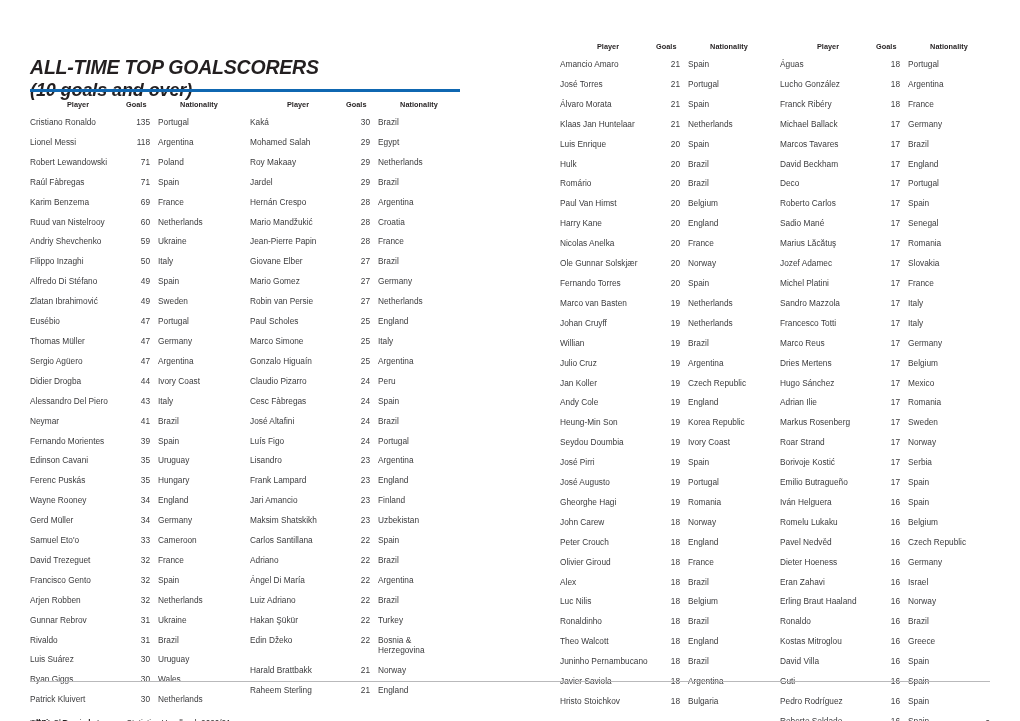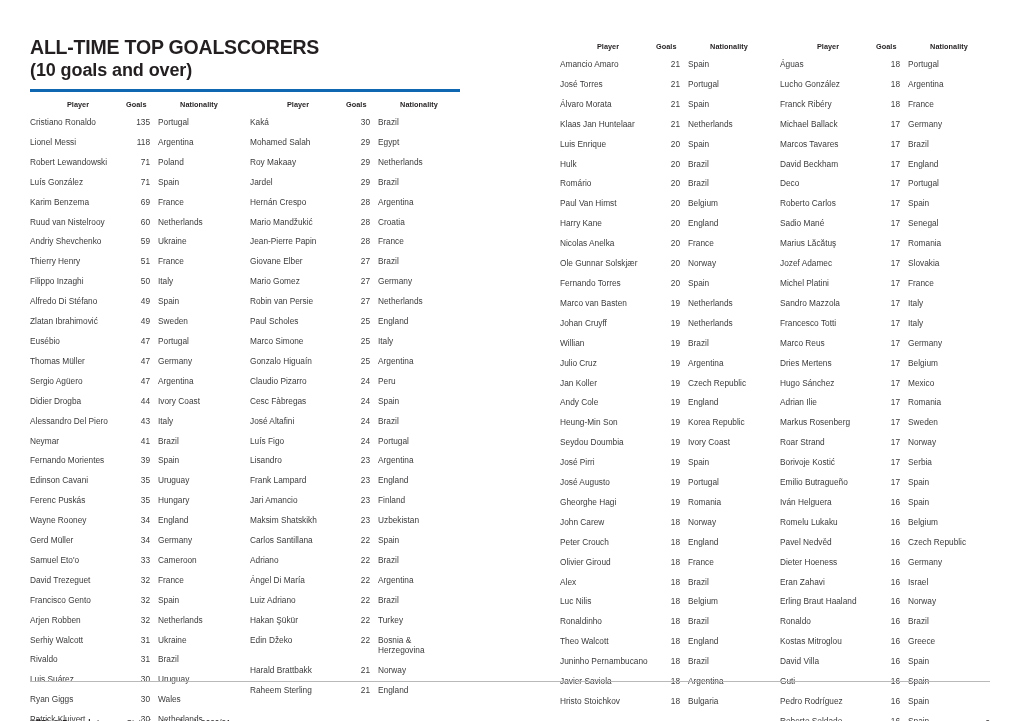--- a/index.html
+++ b/index.html
@@ -19,22 +19,23 @@
 
   .page {
     position: absolute;
     inset: 0;
   }
 
   
   .title-block {
     position: absolute;
     left: 30px;
-    top: 36px;
+    top: 56px;
     width: 430px;
+    font-style: italic;
   }
   .doc-title {
     font-size: 19.5px;
     font-weight: bold;
     letter-spacing: -0.2px;
     line-height: 1.14;
     margin: 0;
     color: #231f20;
   }
   .doc-subtitle {
@@ -182,45 +183,40 @@
             <td class="player">Lionel Messi</td>
             <td class="goals">118</td>
             <td class="nat">Argentina</td>
           </tr>
           <tr>
             <td class="player">Robert Lewandowski</td>
             <td class="goals">71</td>
             <td class="nat">Poland</td>
           </tr>
           <tr>
-            <td class="player">Luís González</td>
+            <td class="player">Raúl Fàbregas</td>
             <td class="goals">71</td>
             <td class="nat">Spain</td>
           </tr>
           <tr>
             <td class="player">Karim Benzema</td>
             <td class="goals">69</td>
             <td class="nat">France</td>
           </tr>
           <tr>
             <td class="player">Ruud van Nistelrooy</td>
             <td class="goals">60</td>
             <td class="nat">Netherlands</td>
           </tr>
           <tr>
             <td class="player">Andriy Shevchenko</td>
             <td class="goals">59</td>
             <td class="nat">Ukraine</td>
           </tr>
           <tr>
-            <td class="player">Thierry Henry</td>
-            <td class="goals">51</td>
-            <td class="nat">France</td>
-          </tr>
-          <tr>
             <td class="player">Filippo Inzaghi</td>
             <td class="goals">50</td>
             <td class="nat">Italy</td>
           </tr>
           <tr>
             <td class="player">Alfredo Di Stéfano</td>
             <td class="goals">49</td>
             <td class="nat">Spain</td>
           </tr>
           <tr>
@@ -297,21 +293,21 @@
             <td class="player">Francisco Gento</td>
             <td class="goals">32</td>
             <td class="nat">Spain</td>
           </tr>
           <tr>
             <td class="player">Arjen Robben</td>
             <td class="goals">32</td>
             <td class="nat">Netherlands</td>
           </tr>
           <tr>
-            <td class="player">Serhiy Walcott</td>
+            <td class="player">Gunnar Rebrov</td>
             <td class="goals">31</td>
             <td class="nat">Ukraine</td>
           </tr>
           <tr>
             <td class="player">Rivaldo</td>
             <td class="goals">31</td>
             <td class="nat">Brazil</td>
           </tr>
           <tr>
             <td class="player">Luis Suárez</td>

